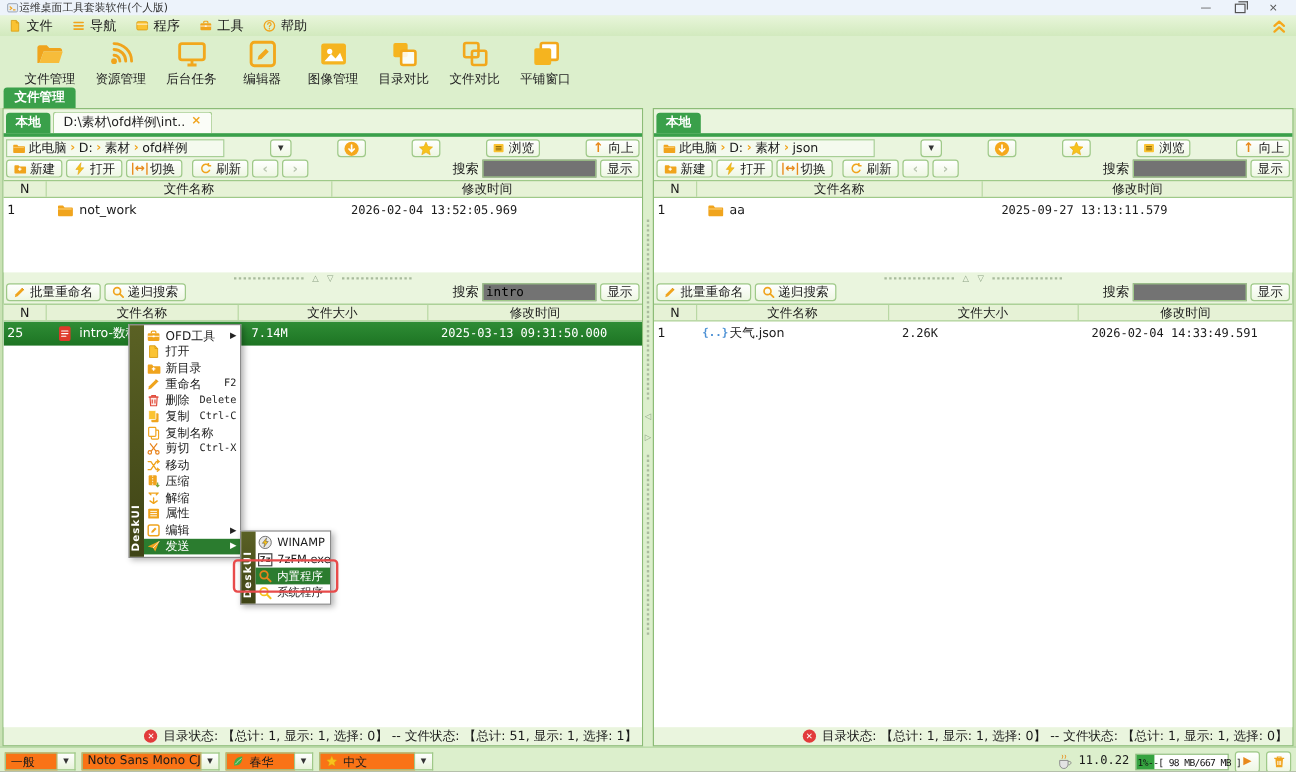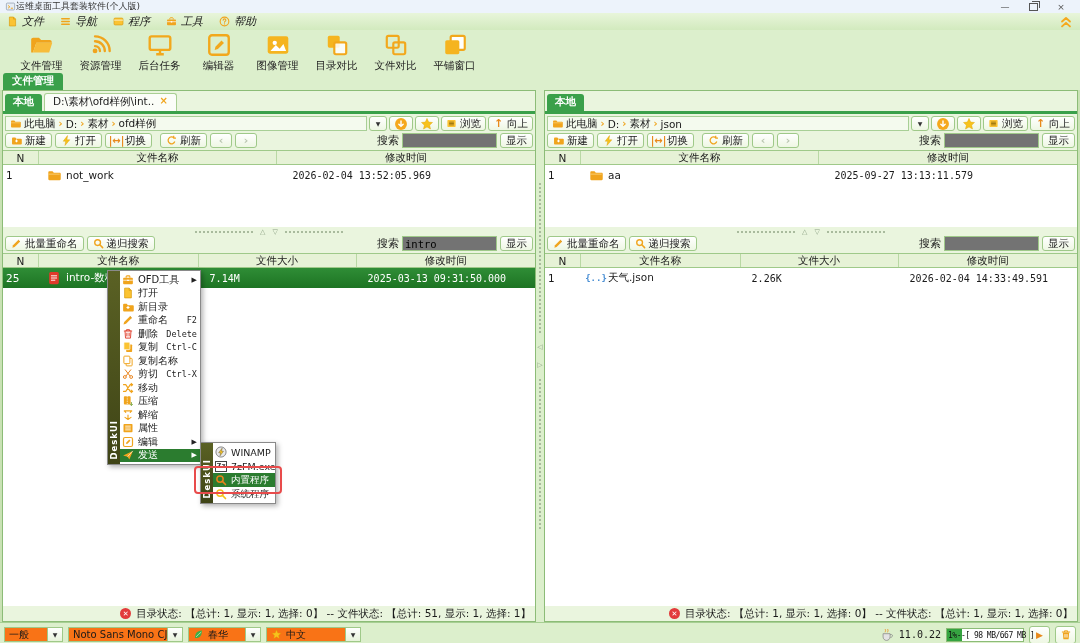--- a/index.html
+++ b/index.html
@@ -40,21 +40,21 @@
   .ptabs{height:20px;display:flex;align-items:flex-end;gap:2px;padding-left:2px;}
   .ptab{font-size:10.5px;padding:1px 8px 2px;border-radius:3px 3px 0 0;display:flex;align-items:flex-start;gap:5px;}
   .ptab.active{background:#3aa04a;color:#fff;font-weight:bold;}
   .ptab.plain{background:#fbfdf8;border:1px solid #a9cf93;border-bottom:none;color:#222;}
   .ptab .closex{color:#f0a41d;font-weight:bold;font-size:10px;}
   .ptab-line{height:3px;background:#3aa04a;}
   
   .pathrow{height:17px;display:flex;align-items:center;gap:2px;padding:1px 2px;}
   .crumbbar{flex:1;height:13px;border:1px solid #a8cf96;background:#f4faee;display:flex;align-items:center;gap:3px;padding:0 4px;font-size:10.5px;min-width:0;overflow:hidden;white-space:nowrap;}
   .crumb-sep{color:#f0a41d;font-weight:bold;font-size:10px;}
-  .pbtn{height:15px;border:1px solid #9fc989;border-radius:3px;background:linear-gradient(#ffffff,#eef7e3);display:flex;align-items:center;justify-content:center;gap:3px;padding:0 4px;font-size:10.5px;box-sizing:border-box;}
+  .pbtn{height:15px;border:1px solid #9fc989;border-radius:3px;background:linear-gradient(#ffffff,#eef7e3);display:flex;align-items:center;justify-content:center;gap:3px;padding:0 4px;font-size:10.5px;box-sizing:border-box;margin-left:36px;}
   .pbtn.sq{width:18px;padding:0;}
   .caret{font-size:6px;color:#333;}
   
   .btnrow{height:17px;display:flex;align-items:flex-start;gap:3px;padding:0 2px;}
   .gbtn{height:15px;border:1px solid #9fc989;border-radius:3px;background:linear-gradient(#ffffff,#eef7e3);display:flex;align-items:center;gap:3px;padding:0 5px;font-size:10.5px;box-sizing:border-box;white-space:nowrap;}
   .gbtn.dis{color:#b9c6af;width:22px;justify-content:center;}
   .srch{margin-left:auto;display:flex;align-items:center;gap:3px;}
   .srch input{width:95px;height:15px;border:1px solid #9fc989;font-size:10.5px;font-family:"DejaVu Sans Mono",monospace;padding:0 2px;background:#737373;box-sizing:border-box;}
   
   .thead{display:flex;height:13px;background:#e6f2d6;border-top:1px solid #9fc989;border-bottom:1px solid #9fc989;font-size:10.5px;}
@@ -119,21 +119,21 @@
     <div class="win-controls">
       <span class="win-btn">—</span>
       <span class="win-btn">
           <span class="wc-box"></span>
         </span>
       <span class="win-btn">×</span>
     </div>
   </div>
 
   <div class="menubar">
-    <div id="menubar-items" style="display:flex;gap:16px;font-style:italic;">
+    <div id="menubar-items" style="display:flex;gap:16px;">
         <div class="menu-item">
           <span class="icn icn11">
             <svg viewBox="0 0 16 16">
               <path d="M3.5 1.5h6l3 3v10h-9z" fill="#fbc332" stroke="#d99d12"></path>
               <path d="M9.5 1.5v3h3" fill="none" stroke="#d99d12"></path>
             </svg>
           </span>
           <span>文件</span>
         </div>
         <div class="menu-item">

